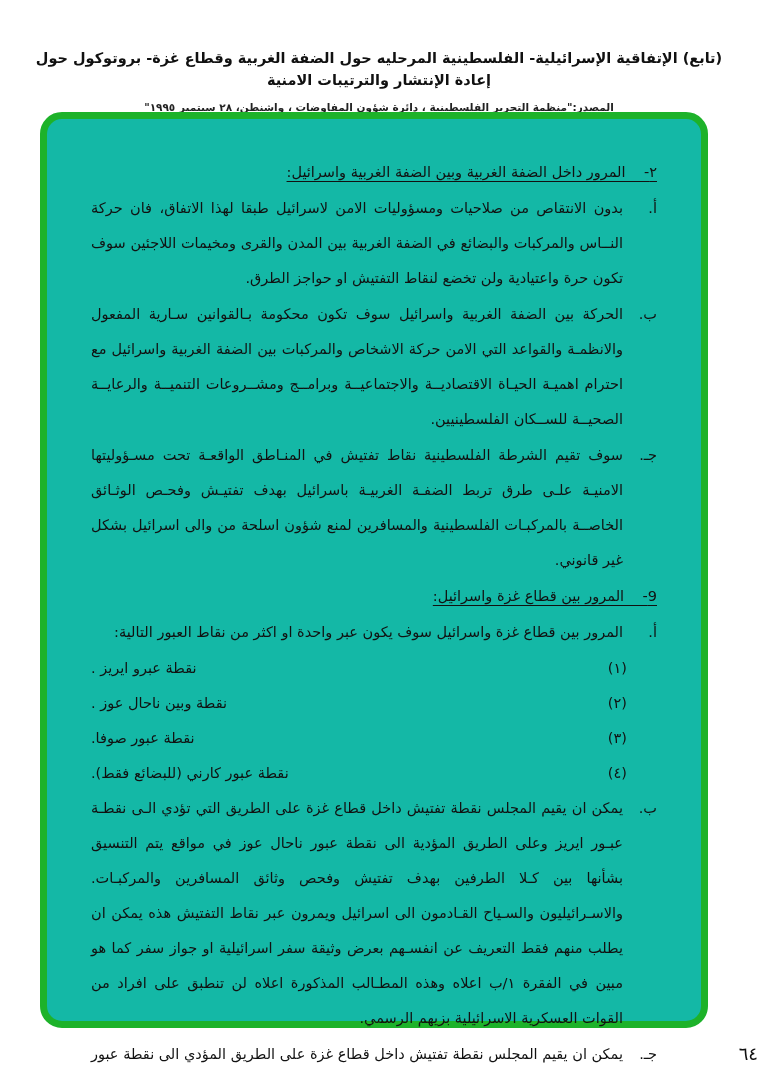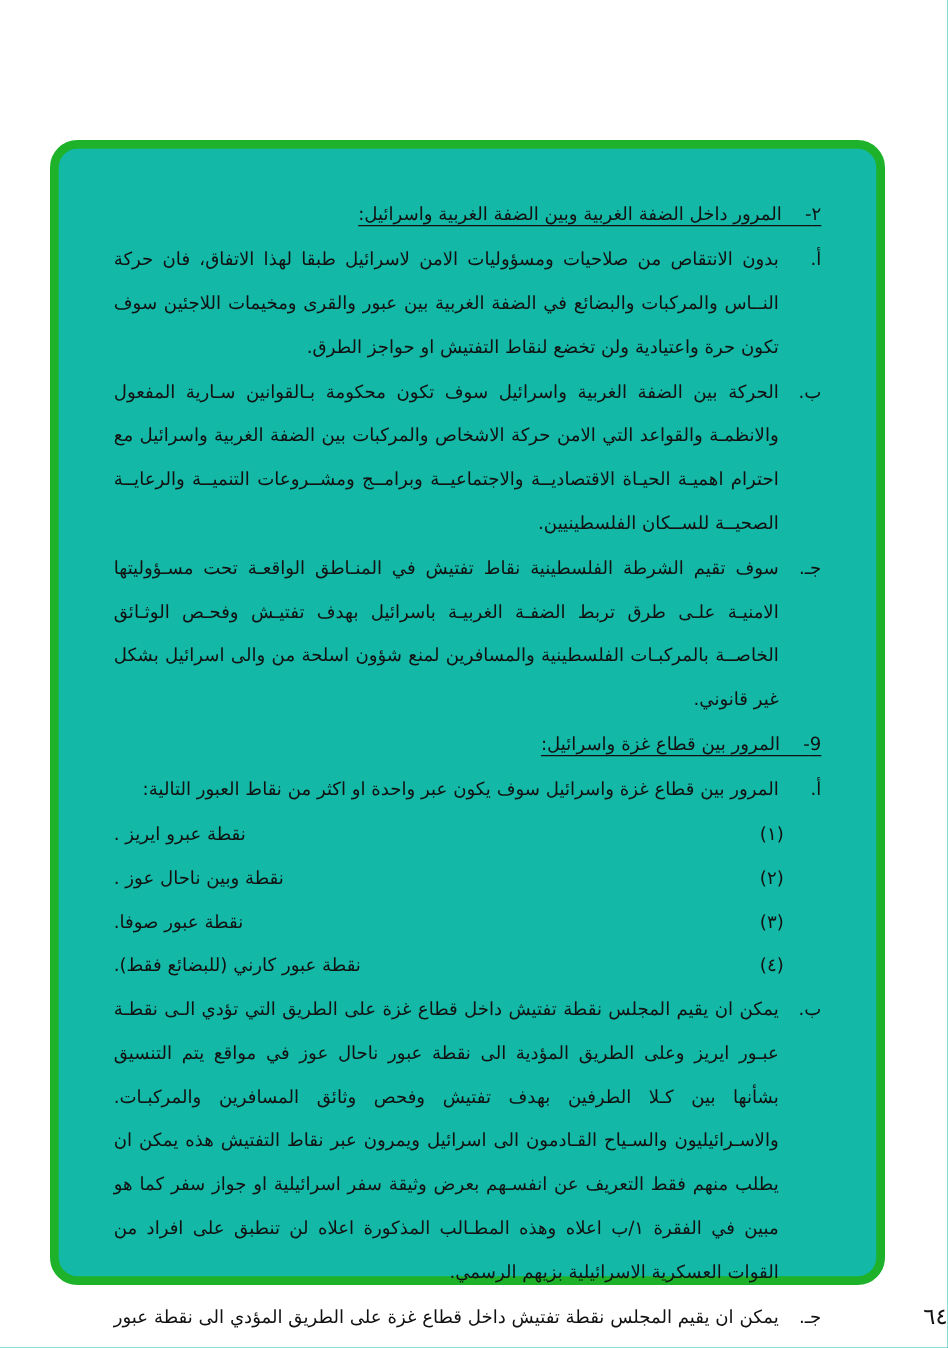--- a/index.html
+++ b/index.html
@@ -61,30 +61,34 @@
   .page-number{
     position:absolute;bottom:14px;left:0;right:0;
     text-align:right;font-size:18px;color:#111;direction:rtl;
   }
 </style>
 </head>
 <body>
 
 <div class="page">
 
+  <div class="doc-header">
+    <div class="doc-title">(تابع) الإتفاقية الإسرائيلية- الفلسطينية المرحليه حول الضفة الغربية وقطاع غزة- بروتوكول حول إعادة الإنتشار والترتيبات الامنية</div>
+    <div class="doc-source">المصدر:"منظمة التحرير الفلسطينية ، دائرة شؤون المفاوضات ، واشنطن، ٢٨ سبتمبر ١٩٩٥"</div>
+  </div>
 
   <div class="content-frame">
     <div class="frame-inner">
 
       <div>
         <div class="section-heading">٢-    المرور داخل الضفة الغربية وبين الضفة الغربية واسرائيل:</div>
 
         <div class="list-item">
           <span class="item-marker">أ.</span>
-          <span class="item-text">بدون الانتقاص من صلاحيات ومسؤوليات الامن لاسرائيل طبقا لهذا الاتفاق، فان حركة النــاس والمركبات والبضائع في الضفة الغربية بين عبور والقرى ومخيمات اللاجئين سوف تكون حرة واعتيادية ولن تخضع لنقاط التفتيش او حواجز الطرق.</span>
+          <span class="item-text">بدون الانتقاص من صلاحيات ومسؤوليات الامن لاسرائيل طبقا لهذا الاتفاق، فان حركة النــاس والمركبات والبضائع في الضفة الغربية بين المدن والقرى ومخيمات اللاجئين سوف تكون حرة واعتيادية ولن تخضع لنقاط التفتيش او حواجز الطرق.</span>
         </div>
 
         <div class="list-item">
           <span class="item-marker">ب.</span>
           <span class="item-text">الحركة بين الضفة الغربية واسرائيل سوف تكون محكومة بـالقوانين سـارية المفعول والانظمـة والقواعد التي الامن حركة الاشخاص والمركبات بين الضفة الغربية واسرائيل مع احترام اهميـة الحيـاة الاقتصاديــة والاجتماعيــة وبرامــج ومشــروعات التنميــة والرعايــة الصحيــة للســكان الفلسطينيين.</span>
         </div>
 
         <div class="list-item">
           <span class="item-marker">جـ.</span>
           <span class="item-text">سوف تقيم الشرطة الفلسطينية نقاط تفتيش في المنـاطق الواقعـة تحت مسـؤوليتها الامنيـة علـى طرق تربط الضفـة الغربيـة باسرائيل بهدف تفتيـش وفحـص الوثـائق الخاصــة بالمركبـات الفلسطينية والمسافرين لمنع شؤون اسلحة من والى اسرائيل بشكل غير قانوني.</span>

